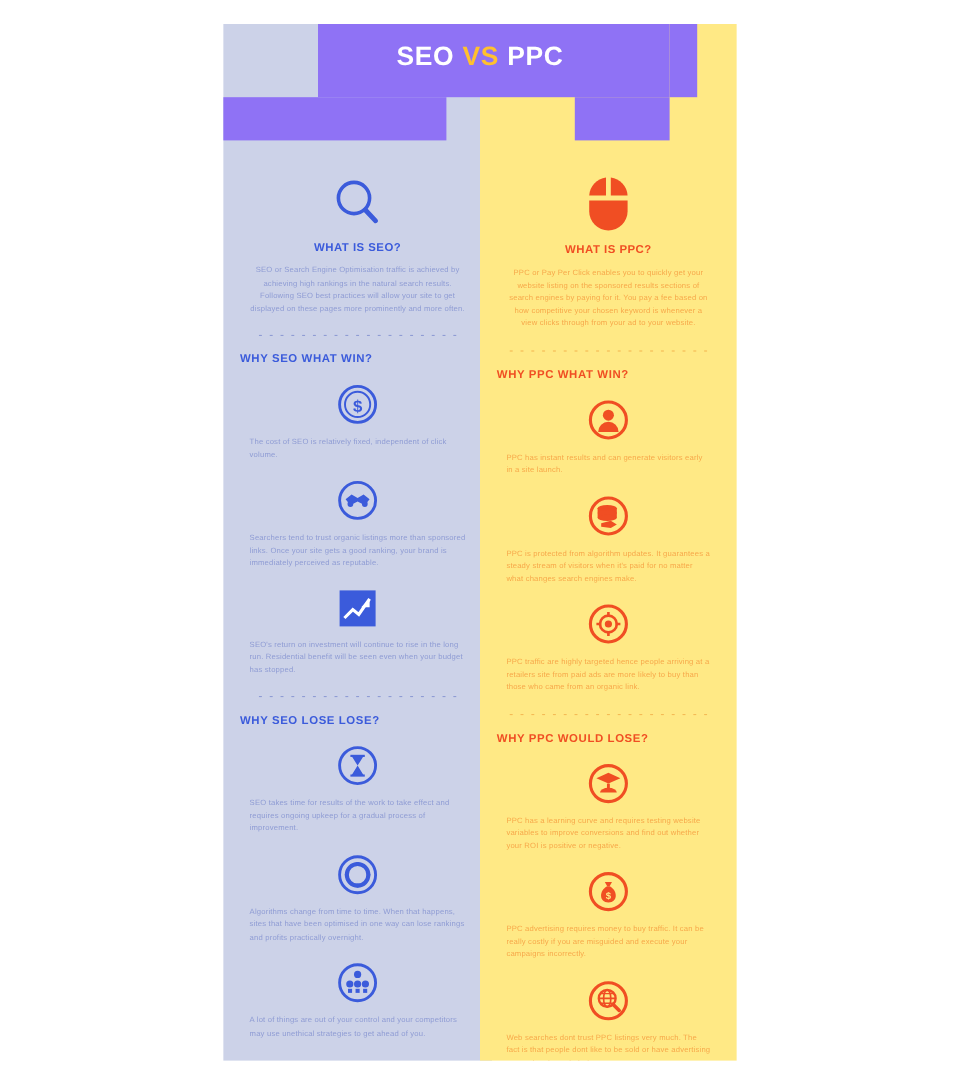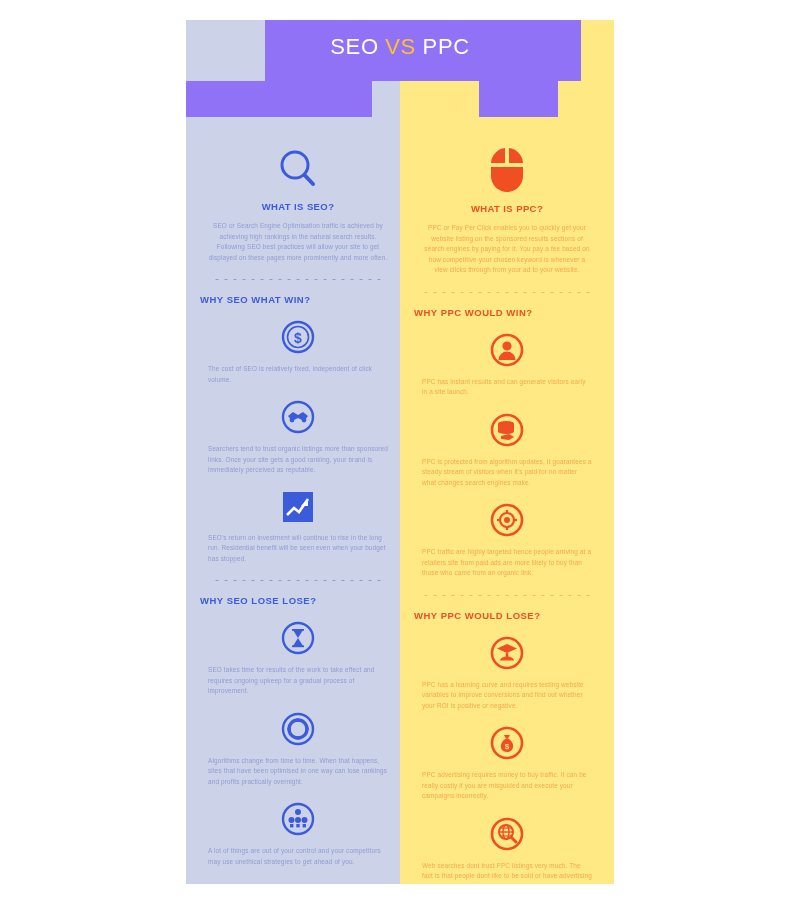--- a/index.html
+++ b/index.html
@@ -29,21 +29,21 @@
   #header { position:absolute; left:0; top:0; width:428px; height:100px; z-index:5; }
   .hdr-band { position:absolute; background:#8f72f5; }
   #hdr-main  { left:79px;  top:0;  width:293px; height:61px; }
   #hdr-low-l { left:0;     top:61px; width:186px; height:36px; }
   #hdr-low-r { left:293px; top:61px; width:79px;  height:36px; }
   #hdr-right { left:372px; top:0;  width:23px;  height:61px; }
 
   #title {
     position:absolute; left:0; top:14px; width:428px;
     text-align:center; z-index:6;
-    font-size:22px; font-weight:normal; color:#ffffff;
+    font-size:22px; font-weight:bold; color:#ffffff;
     letter-spacing:.6px;
   }
   #title .vs { color:#ffc02e; }
 
   
   .content { position:relative; z-index:2; width:100%; padding:0 14px; }
   #col-seo .content { padding-top:112px; }
   #col-ppc .content { padding-top:112px; }
 
   .block { text-align:center; }
@@ -194,21 +194,21 @@
             <path d="M37 17 A16 16 0 0 0 23 2 L23 17 Z" fill="#f04e23"></path>
             <path d="M5 21 L37 21 L37 30 A16 16 0 0 1 5 30 Z" fill="#f04e23"></path>
           </svg>
         </div>
         <div class="lead-head">WHAT IS PPC?</div>
         <div class="body-text">PPC or Pay Per Click enables you to quickly get your website listing on the sponsored results sections of search engines by paying for it. You pay a fee based on how competitive your chosen keyword is whenever a view clicks through from your ad to your website.</div>
       </div>
 
       <div class="divider"></div>
 
-      <div class="sec-head">WHY PPC WOULD WIN?</div>
+      <div class="sec-head">WHY PPC WHAT WIN?</div>
 
       <div class="item">
         <div class="icon-wrap">
           <svg width="36" height="36" viewBox="0 0 36 36">
             <circle cx="18" cy="18" r="15" fill="none" stroke="#f04e23" stroke-width="2.6"></circle>
             <circle cx="18" cy="14" r="4.6" fill="#f04e23"></circle>
             <path d="M9.5 28 A8.5 8.5 0 0 1 26.5 28 Z" fill="#f04e23"></path>
           </svg>
         </div>
         <div class="body-text">PPC has instant results and can generate visitors early in a site launch.</div>

